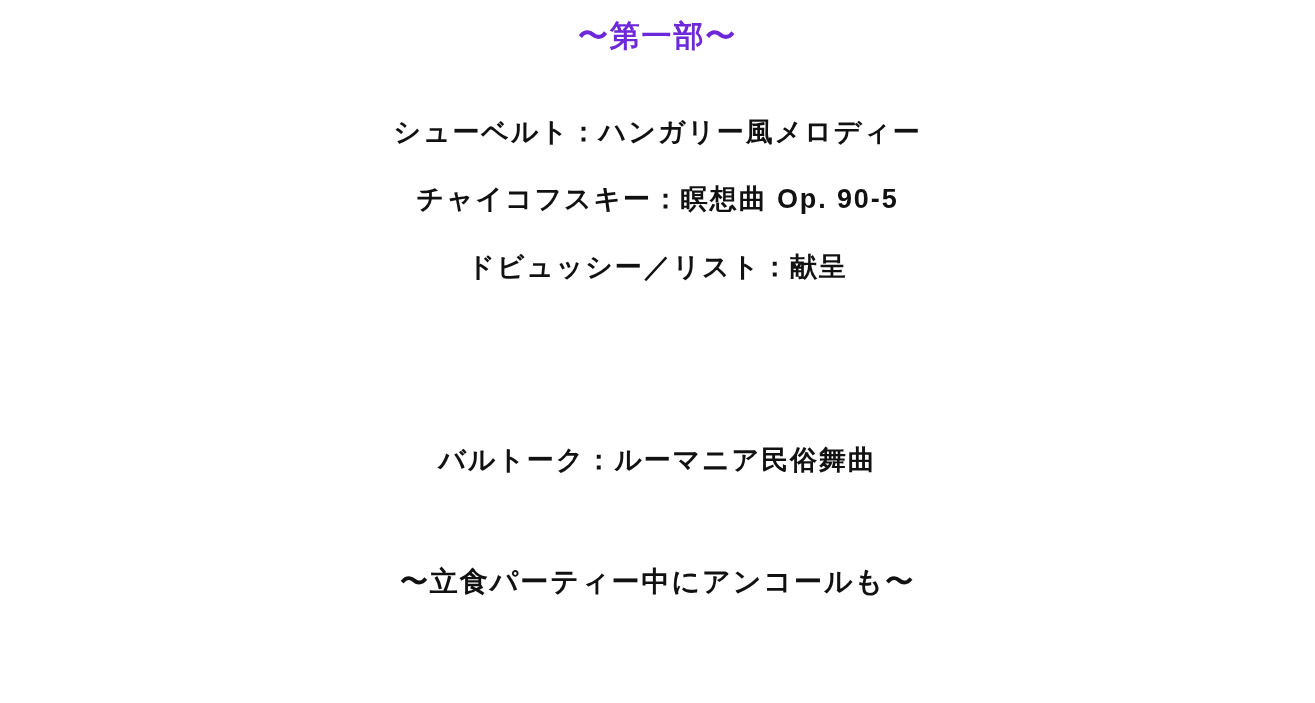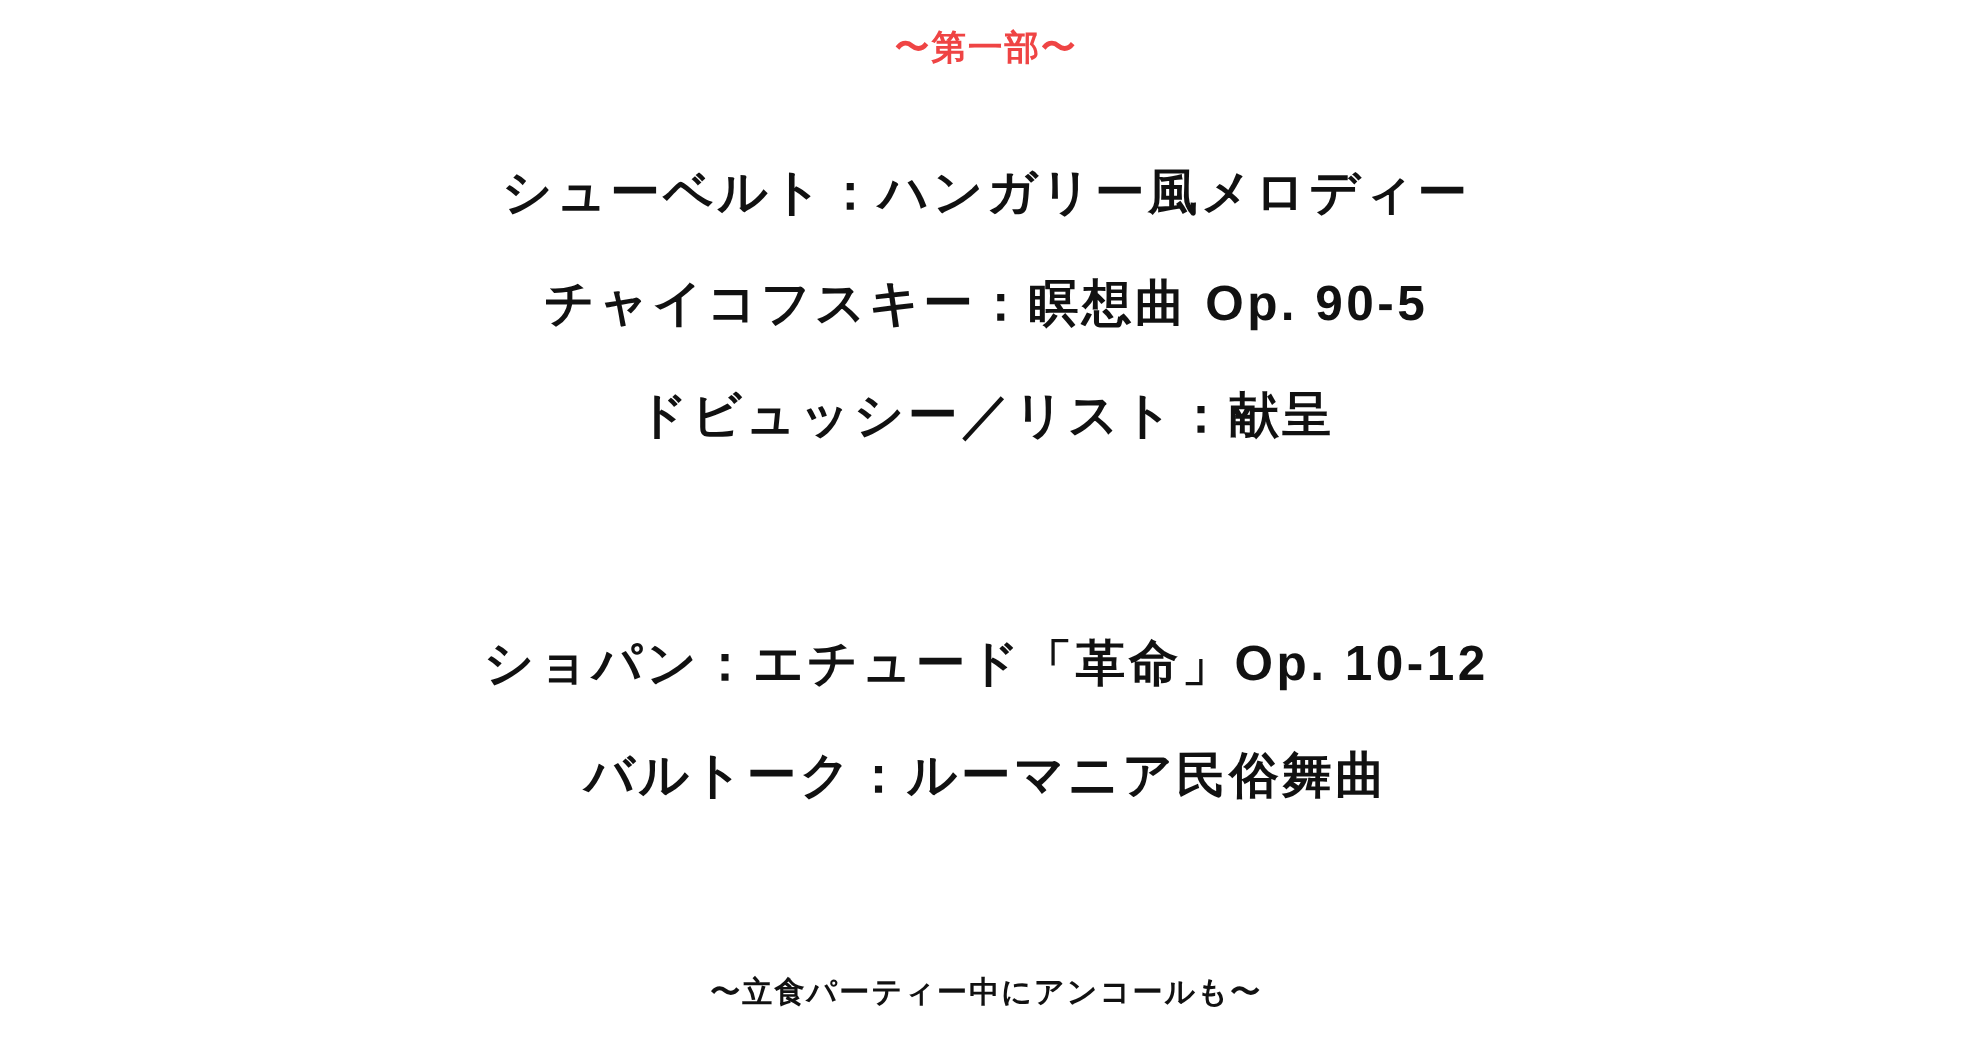--- a/index.html
+++ b/index.html
@@ -23,45 +23,44 @@
     flex-direction: column;
     align-items: center;
   }
   .section {
     width: 100%;
     display: flex;
     flex-direction: column;
     align-items: center;
   }
   .section-heading {
-    font-size: 23px;
+    font-size: 30px;
     font-weight: 700;
     letter-spacing: 0.06em;
     text-align: center;
     line-height: 1.2;
-    color: #ef4444;
+    color: #6d28d9;
   }
   .piece {
-    font-size: 33px;
+    font-size: 27px;
     font-weight: 700;
     letter-spacing: 0.07em;
     text-align: center;
     line-height: 1.2;
     color: #111111;
     white-space: nowrap;
   }
   .footer-note {
-    font-size: 20px;
+    font-size: 28px;
     font-weight: 700;
     letter-spacing: 0.07em;
     text-align: center;
     line-height: 1.2;
     color: #111111;
     white-space: nowrap;
-    margin-top: 25px;
   }
   
   .gap-after-heading-1 { height: 62px; }
   .gap-between-pieces { height: 35px; }
   .gap-section-break { height: 58px; }
   .gap-after-heading-2 { height: 33px; }
   .gap-before-footer { height: 88px; }
 </style>
 </head>
 <body>
@@ -86,21 +85,20 @@
 
   <div class="gap-section-break"></div>
 
   <div class="section">
 
     <div class="gap-after-heading-2"></div>
 
 
     <div class="gap-between-pieces"></div>
 
-    <div class="piece">ショパン：エチュード「革命」Op. 10-12</div>
 
     <div class="gap-between-pieces"></div>
 
     <div class="piece">バルトーク：ルーマニア民俗舞曲</div>
   </div>
 
   <div class="gap-before-footer"></div>
 
   <div class="footer-note">〜立食パーティー中にアンコールも〜</div>
 

